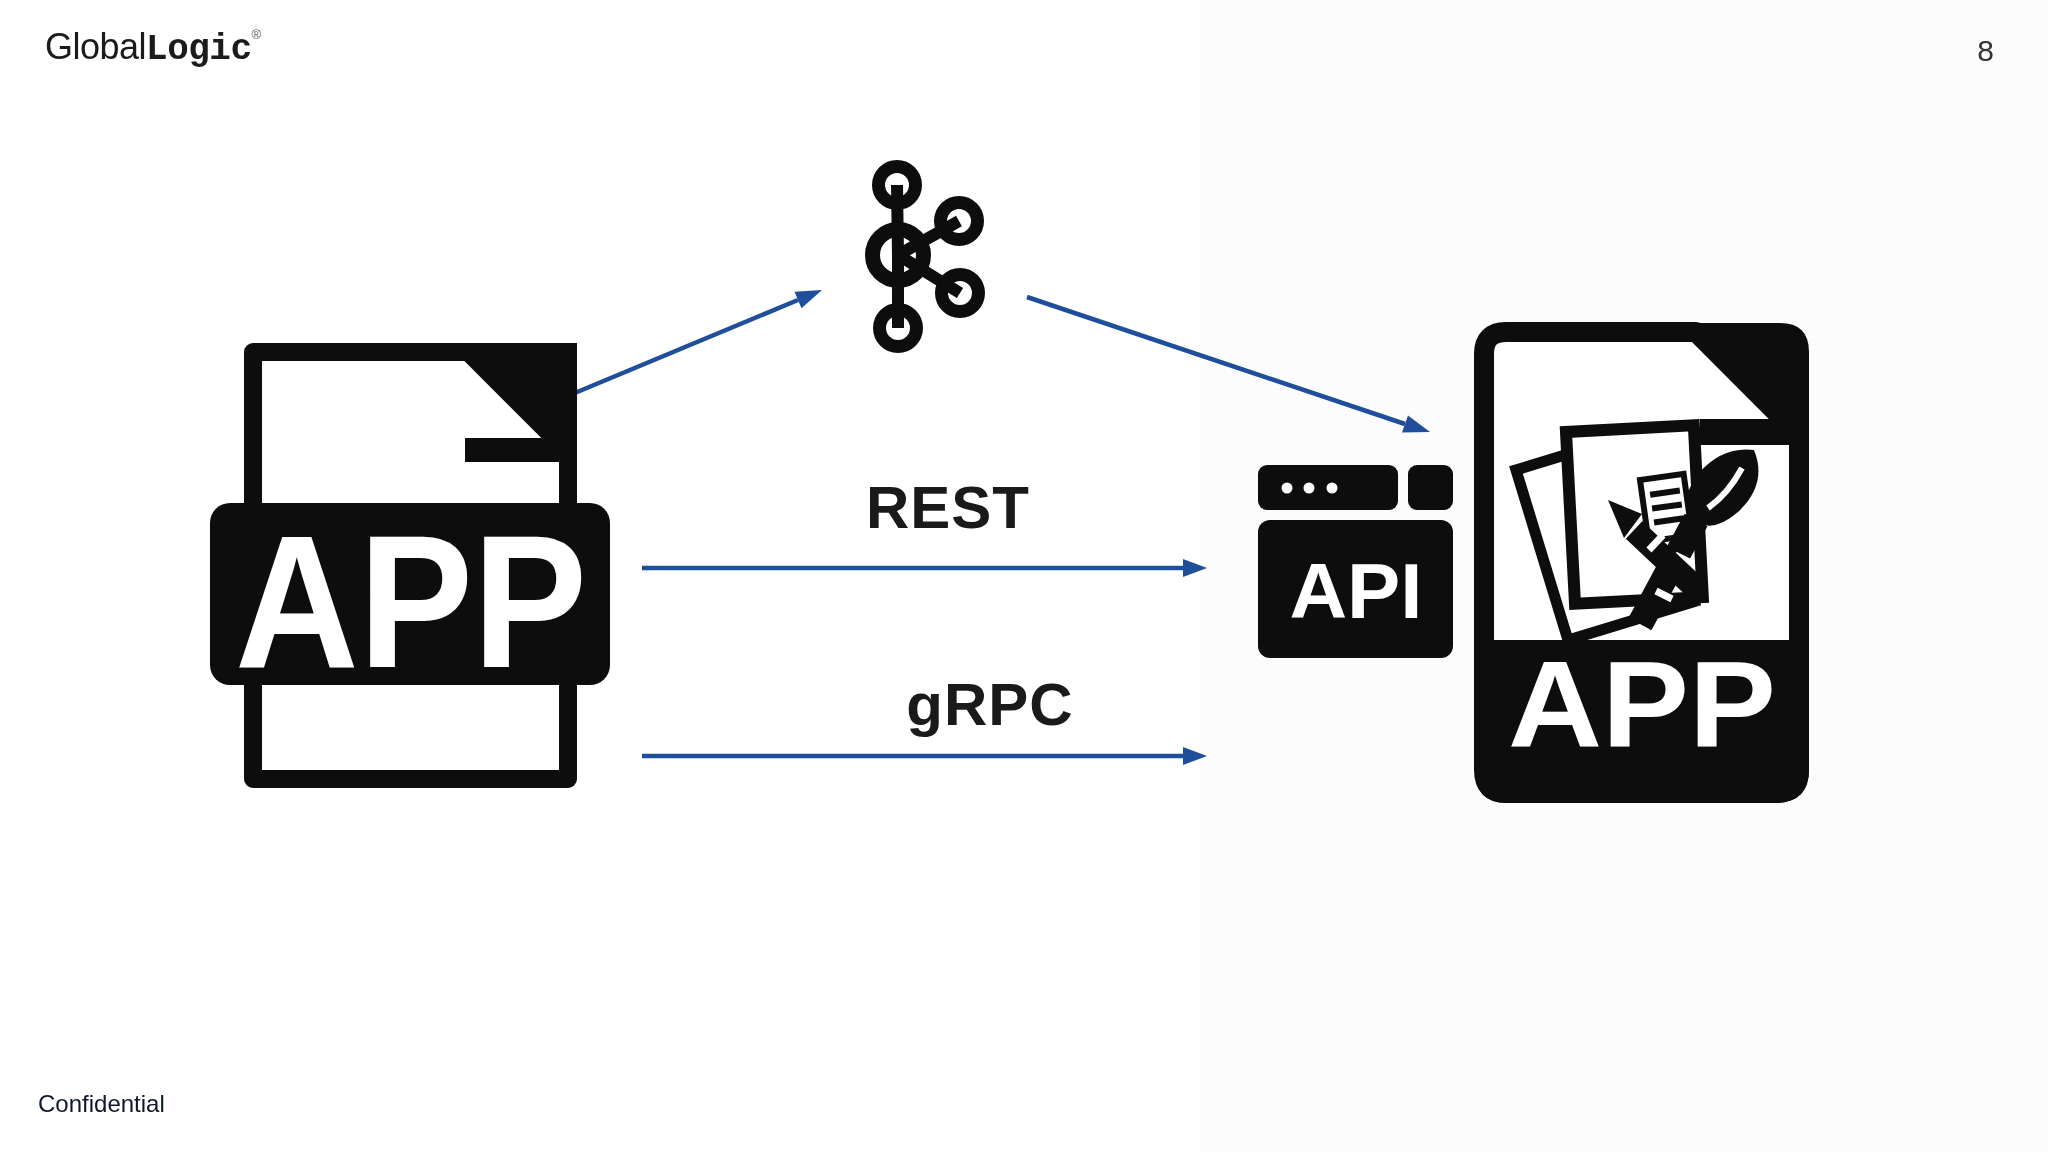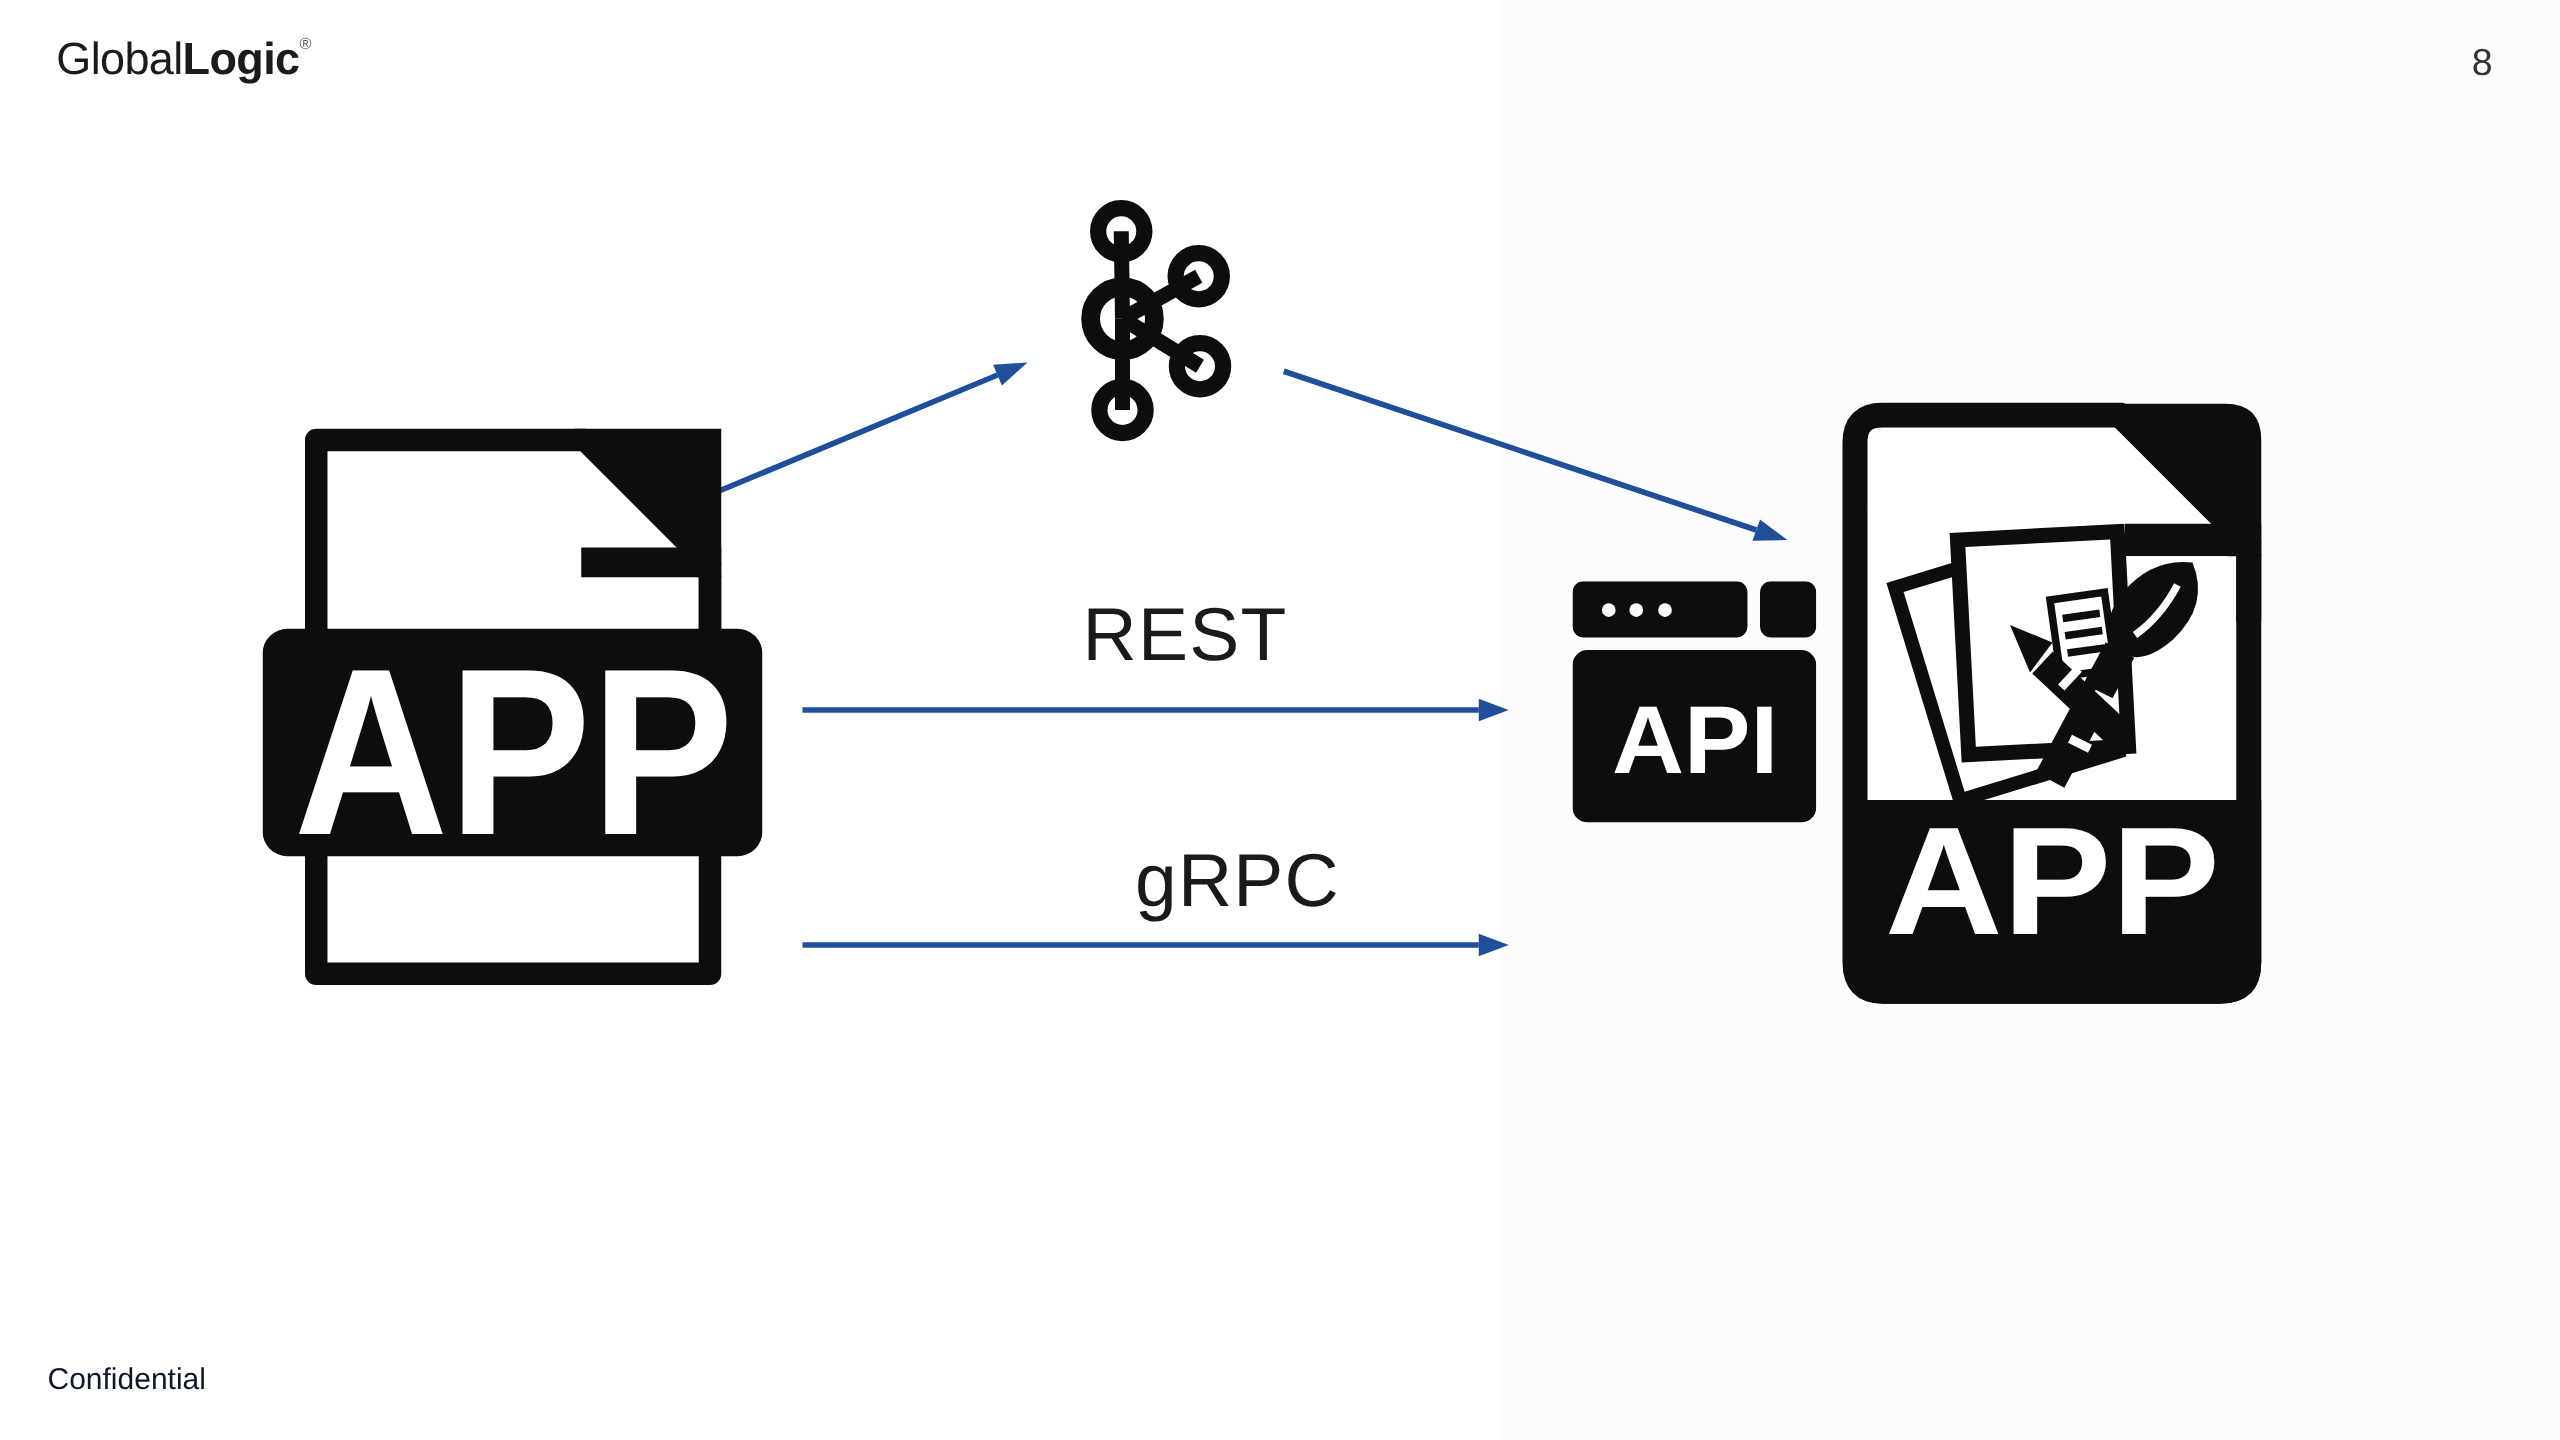--- a/index.html
+++ b/index.html
@@ -12,35 +12,35 @@
   .bg-band{
     position:absolute;left:1200px;top:0;width:848px;height:1152px;
     background:#fcfcfd;
   }
   
   .logo{
     position:absolute;left:45px;top:26px;
     font-size:36px;letter-spacing:-0.5px;color:#1b1b1b;white-space:nowrap;
   }
   .logo .w1{font-weight:400;}
-  .logo .w2{font-weight:700;}
+  .logo .w2{font-weight:700;font-family:Liberation Mono, monospace;}
   .logo .reg{font-size:13px;vertical-align:20px;font-weight:400;color:#555;}
   .page-number{
     position:absolute;right:54px;top:34px;
     font-size:30px;color:#333;font-weight:400;
   }
   
   .confidential{
     position:absolute;left:38px;top:1090px;
     font-size:24px;color:#0f172a;font-weight:400;
   }
   
   .conn-label{
     position:absolute;transform:translateX(-50%);
-    font-size:60px;font-weight:400;color:var(--label,#1a1a1a);
+    font-size:60px;font-weight:700;color:var(--label,#1a1a1a);
     letter-spacing:1px;white-space:nowrap;
   }
   .label-rest{left:948px;top:473px;}
   .label-grpc{left:990px;top:670px;}
   
   .icon{position:absolute;}
   svg{color:var(--icon,#0d0d0d);}
   .arrows{position:absolute;left:0;top:0;pointer-events:none;}
   .arrow-line{stroke:var(--arrow,#1f4e9b);stroke-width:4.5;fill:none;}
   .arrow-head{fill:var(--arrow,#1f4e9b);stroke:none;}

